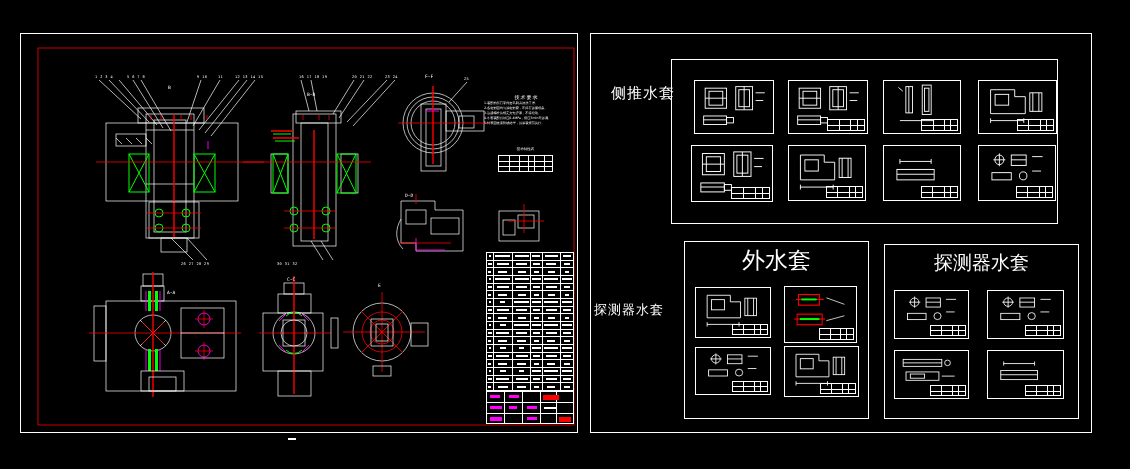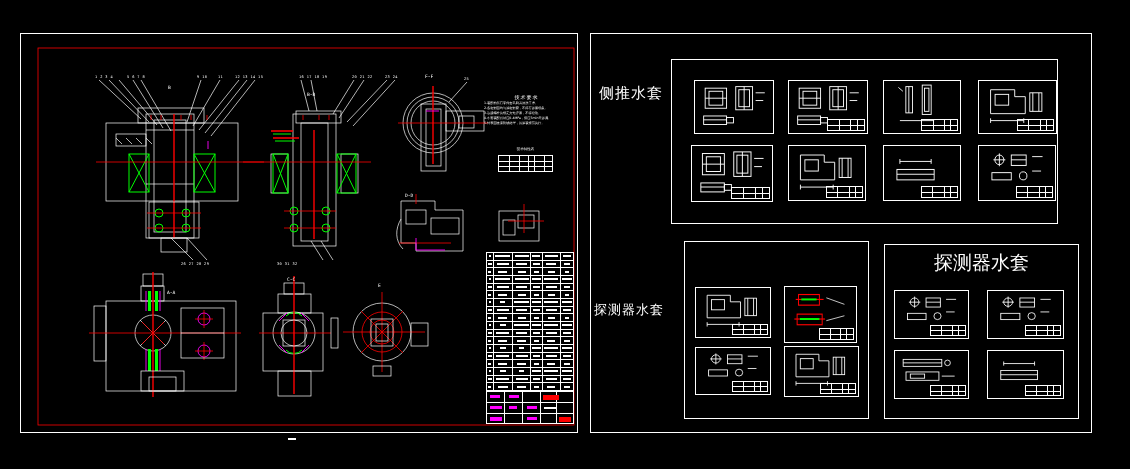--- a/index.html
+++ b/index.html
@@ -682,21 +682,21 @@
       <div class="blob mag" style="left:3px;top:25px;width:12px;height:4px;"></div>
       <div class="blob mag" style="left:40px;top:25px;width:10px;height:3px;"></div>
       <div class="blob red" style="left:72px;top:25px;width:12px;height:5px;"></div>
     </div>
   </div>
 
   <div class="dash" style="left:288px;top:438px;width:8px;height:2px;"></div>
 
   <div class="panel" style="left:590px;top:33px;width:502px;height:400px;">
 
-    <div class="zone-label" style="left:8px;top:50px;font-size:15px;letter-spacing:1px;">侧推水套</div>
+    <div class="zone-label" style="left:20px;top:50px;font-size:15px;letter-spacing:1px;">侧推水套</div>
 
     <div class="gridbox" style="left:80px;top:25px;width:387px;height:165px;">
       <div class="sheet" style="left:22px;top:20px;width:80px;height:54px;">
         <svg viewBox="0 0 100 66" preserveAspectRatio="none">
             <use href="#partA"></use>
           </svg>
       </div>
       <div class="sheet" style="left:116px;top:20px;width:80px;height:54px;">
         <svg viewBox="0 0 100 66" preserveAspectRatio="none">
             <use href="#partA"></use>
@@ -737,20 +737,21 @@
         <svg viewBox="0 0 100 66" preserveAspectRatio="none">
             <use href="#partS"></use>
           </svg>
         <div class="tb"></div>
       </div>
     </div>
 
     <div class="zone-label" style="left:3px;top:267px;font-size:13px;letter-spacing:1px;">探测器水套</div>
 
     <div class="gridbox" style="left:93px;top:207px;width:185px;height:178px;">
+      <div class="box-title" style="left:0;top:3px;width:183px;font-size:23px;">外水套</div>
       <div class="sheet" style="left:10px;top:45px;width:76px;height:51px;">
         <svg viewBox="0 0 100 66" preserveAspectRatio="none">
             <use href="#partB"></use>
           </svg>
         <div class="tb"></div>
       </div>
       <div class="sheet" style="left:99px;top:44px;width:73px;height:57px;">
         <svg viewBox="0 0 100 66" preserveAspectRatio="none">
             <use href="#partRG"></use>
           </svg>

